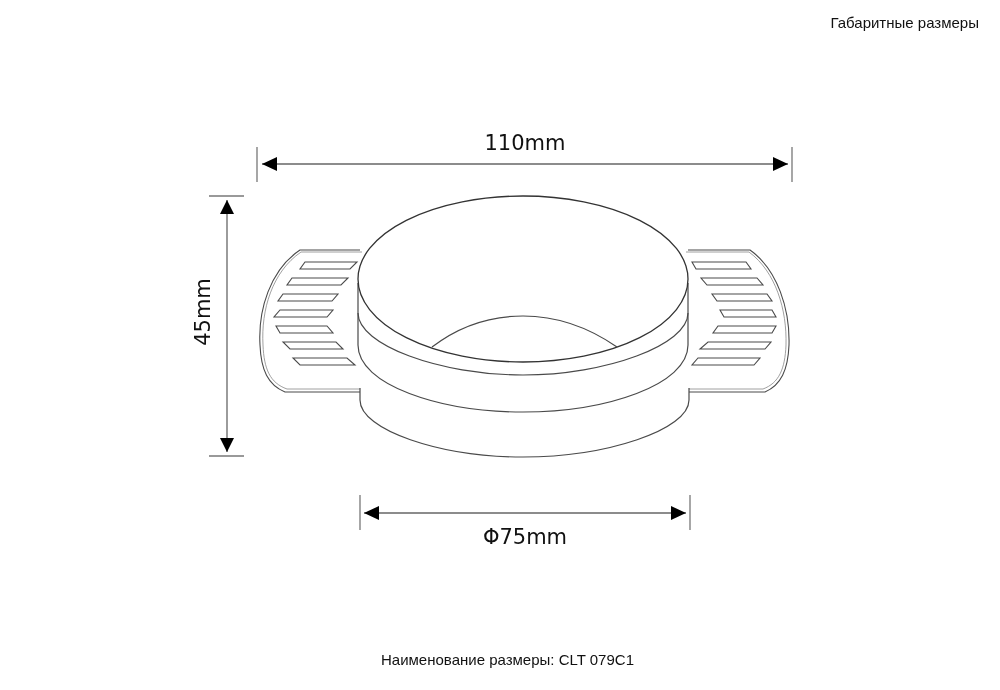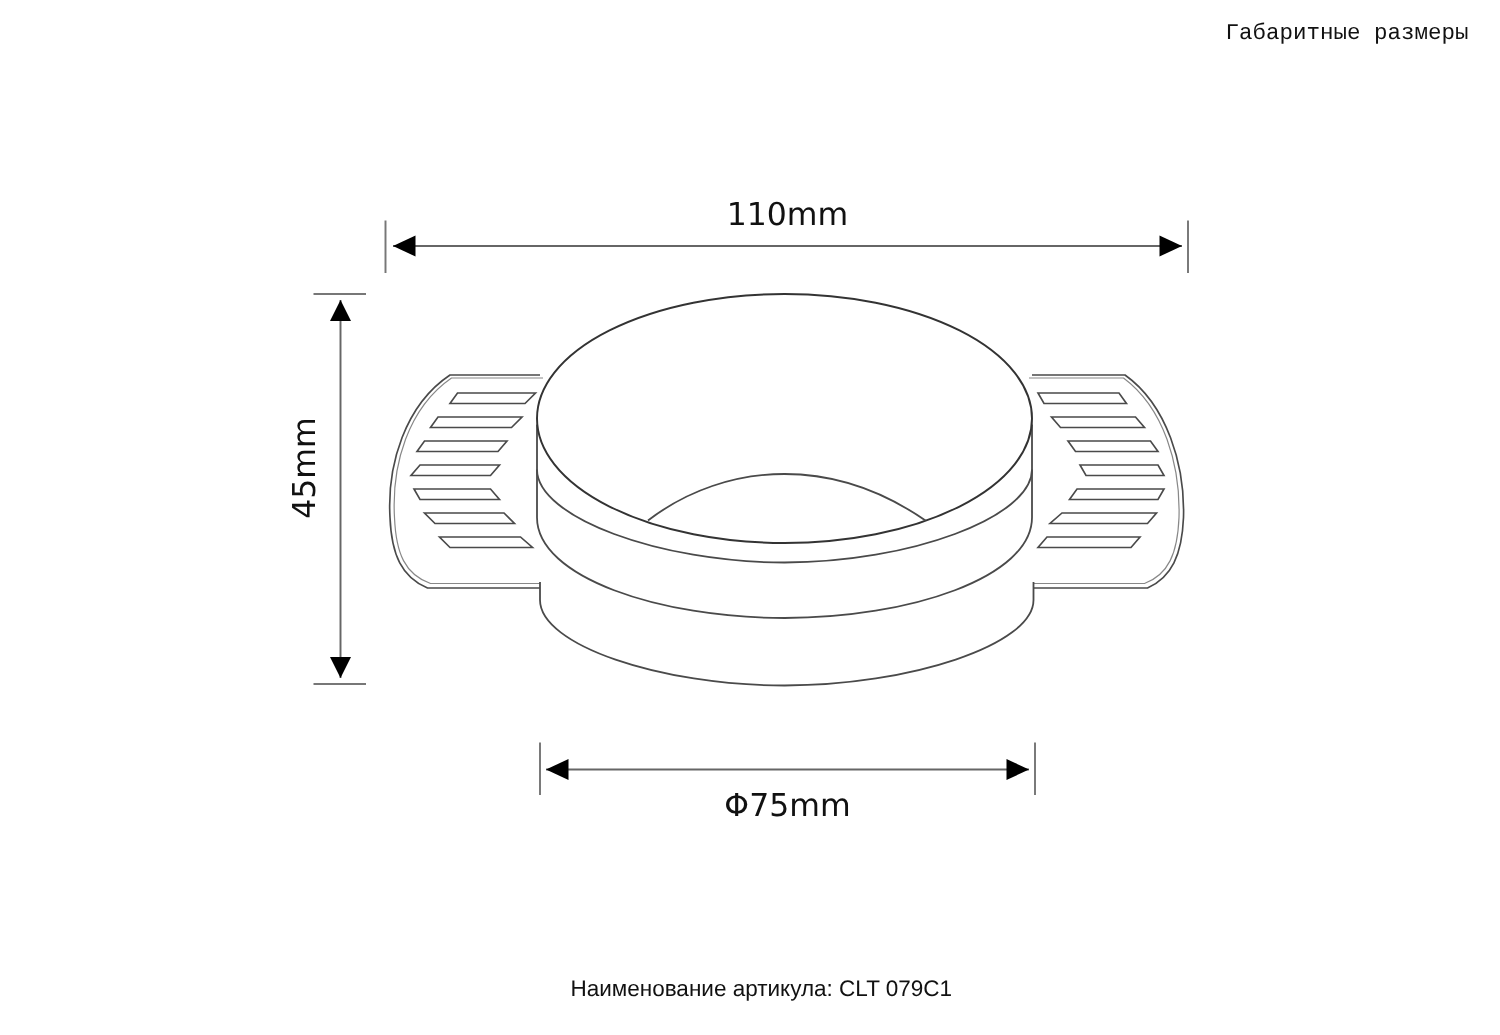--- a/index.html
+++ b/index.html
@@ -1,17 +1,17 @@
 <!DOCTYPE html>
 <html><head>
   <meta charset="utf-8">
   <style>
     html, body { margin: 0; padding: 0; background: #ffffff; }
     body { width: 1000px; height: 690px; position: relative; overflow: hidden; font-family: "Liberation Sans", sans-serif; }
-    .header-title { position: absolute; top: 14px; right: 21px; font-size: 15px; color: #111; font-family: Liberation Mono, monospace; }
+    .header-title { position: absolute; top: 14px; right: 21px; font-size: 15px; color: #111; font-family: Liberation Sans, sans-serif; }
     .footer-label { position: absolute; top: 651px; left: 0; width: 1000px; text-align: center; font-size: 15px; color: #111; font-family: "Liberation Sans", sans-serif; padding-left: 15px; box-sizing: border-box; }
     svg.drawing { position: absolute; left: 0; top: 0; }
     .dim-text { font-family: "DejaVu Sans", sans-serif; font-size: 21px; fill: #111; }
   </style>
 </head>
 <body>
 
 <div class="header-title">Габаритные размеры</div>
 
 <svg class="drawing" width="1000" height="690" viewBox="0 0 1000 690">
@@ -83,13 +83,13 @@
     <path d="M358,283 L358,345 C358,385 440,412 523,412 C606,412 688,385 688,345 L688,283" fill="#fff"></path>
 
     <path d="M358,313 C358,345 440,375 523,375 C606,375 688,345 688,313"></path>
 
     <ellipse cx="523" cy="279" rx="165" ry="83" fill="#fff" stroke="#333" stroke-width="1.3"></ellipse>
 
     <path d="M432,347 C458,327 490,316 523,316 C556,316 588,327 617,347"></path>
   </g>
 </svg>
 
-<div class="footer-label">Наименование артикула: CLT 079C1</div>
+<div class="footer-label">Наименование размеры: CLT 079C1</div>
 
 </body></html>

